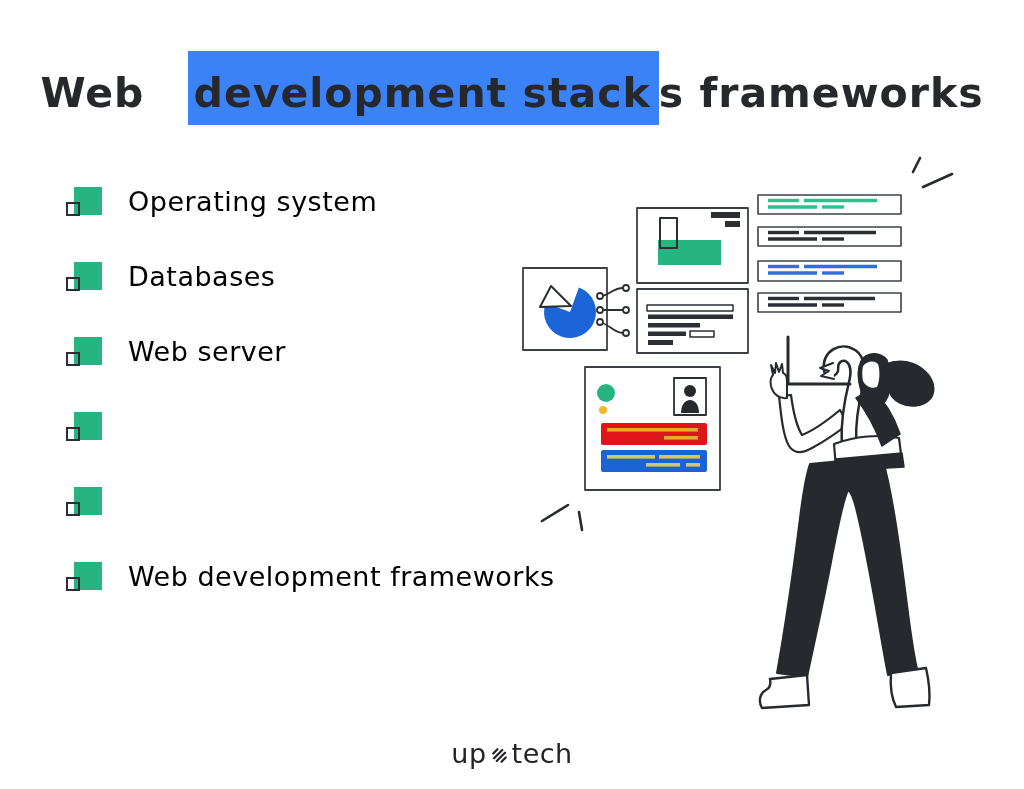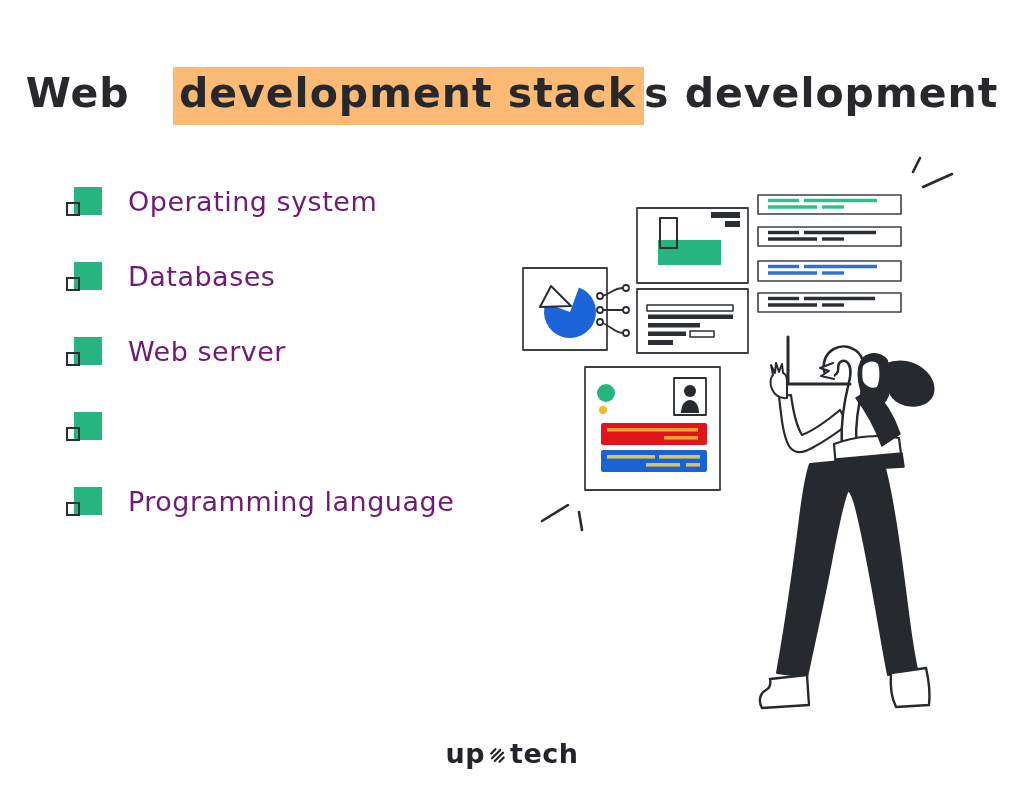--- a/index.html
+++ b/index.html
@@ -1,41 +1,41 @@
 <!DOCTYPE html>
 <html><head>
 <meta charset="utf-8">
 <style>
   html,body{margin:0;padding:0;background:#fff;}
   .canvas{position:relative;width:1024px;height:789px;background:#ffffff;overflow:hidden;
           font-family:"DejaVu Sans","Liberation Sans",sans-serif;}
   
   .title{position:absolute;top:42px;left:0;right:0;text-align:center;
          font-size:41px;font-weight:bold;color:#26282b;letter-spacing:1px;white-space:nowrap;}
-  .title .hl{background:#fdba74;padding:2px 8px 8px 6px;margin-left:28px;}
+  .title .hl{background:#3b82f6;padding:18px 8px 8px 6px;margin-left:28px;}
   
   .stack-list{position:absolute;left:62px;top:186px;list-style:none;margin:0;padding:0;}
   .stack-list li{display:flex;align-items:center;height:30px;margin-bottom:45px;}
   .bullet{position:relative;width:40px;height:31px;margin-right:26px;flex:0 0 auto;}
   .bullet .g{position:absolute;left:12px;top:1px;width:28px;height:28px;background:#26b580;}
   .bullet .o{position:absolute;left:4px;top:16px;width:10px;height:10px;border:2px solid #2b2e33;background:transparent;}
-  .stack-label{font-size:27px;color:#701a75;letter-spacing:.5px;white-space:nowrap;}
+  .stack-label{font-size:27px;color:#000000;letter-spacing:.5px;white-space:nowrap;}
   
   .illustration{position:absolute;left:505px;top:150px;width:475px;height:570px;}
   
   .logo{position:absolute;left:0;right:0;bottom:20px;display:flex;justify-content:center;
-        align-items:center;gap:3px;font-size:27px;font-weight:bold;color:#22242a;letter-spacing:.5px;}
+        align-items:center;gap:3px;font-size:27px;font-weight:normal;color:#22242a;letter-spacing:.5px;}
   .logo svg{display:block;margin:4px 1px 0 1px;}
 </style>
 </head>
 <body>
 
 <div class="canvas">
 
-  <h1 class="title"><span>Web </span><span class="hl">development stack</span><span>s development</span></h1>
+  <h1 class="title"><span>Web </span><span class="hl">development stack</span><span>s frameworks</span></h1>
 
   <ul class="stack-list">
     <li>
       <span class="bullet">
           <span class="g"></span>
           <span class="o"></span>
         </span>
       <span class="stack-label">Operating system</span>
     </li>
     <li>
@@ -56,21 +56,27 @@
       <span class="bullet">
           <span class="g"></span>
           <span class="o"></span>
         </span>
     </li>
     <li>
       <span class="bullet">
           <span class="g"></span>
           <span class="o"></span>
         </span>
-      <span class="stack-label">Programming language</span>
+    </li>
+    <li>
+      <span class="bullet">
+          <span class="g"></span>
+          <span class="o"></span>
+        </span>
+      <span class="stack-label">Web development frameworks</span>
     </li>
   </ul>
 
   <svg class="illustration" viewBox="505 150 475 570" stroke-linecap="round" stroke-linejoin="round">
 
     <g stroke="#26292e" stroke-width="2.6" fill="none">
       <path d="M913,172 L920,158"></path>
       <path d="M923,187 L952,174"></path>
     </g>
 

